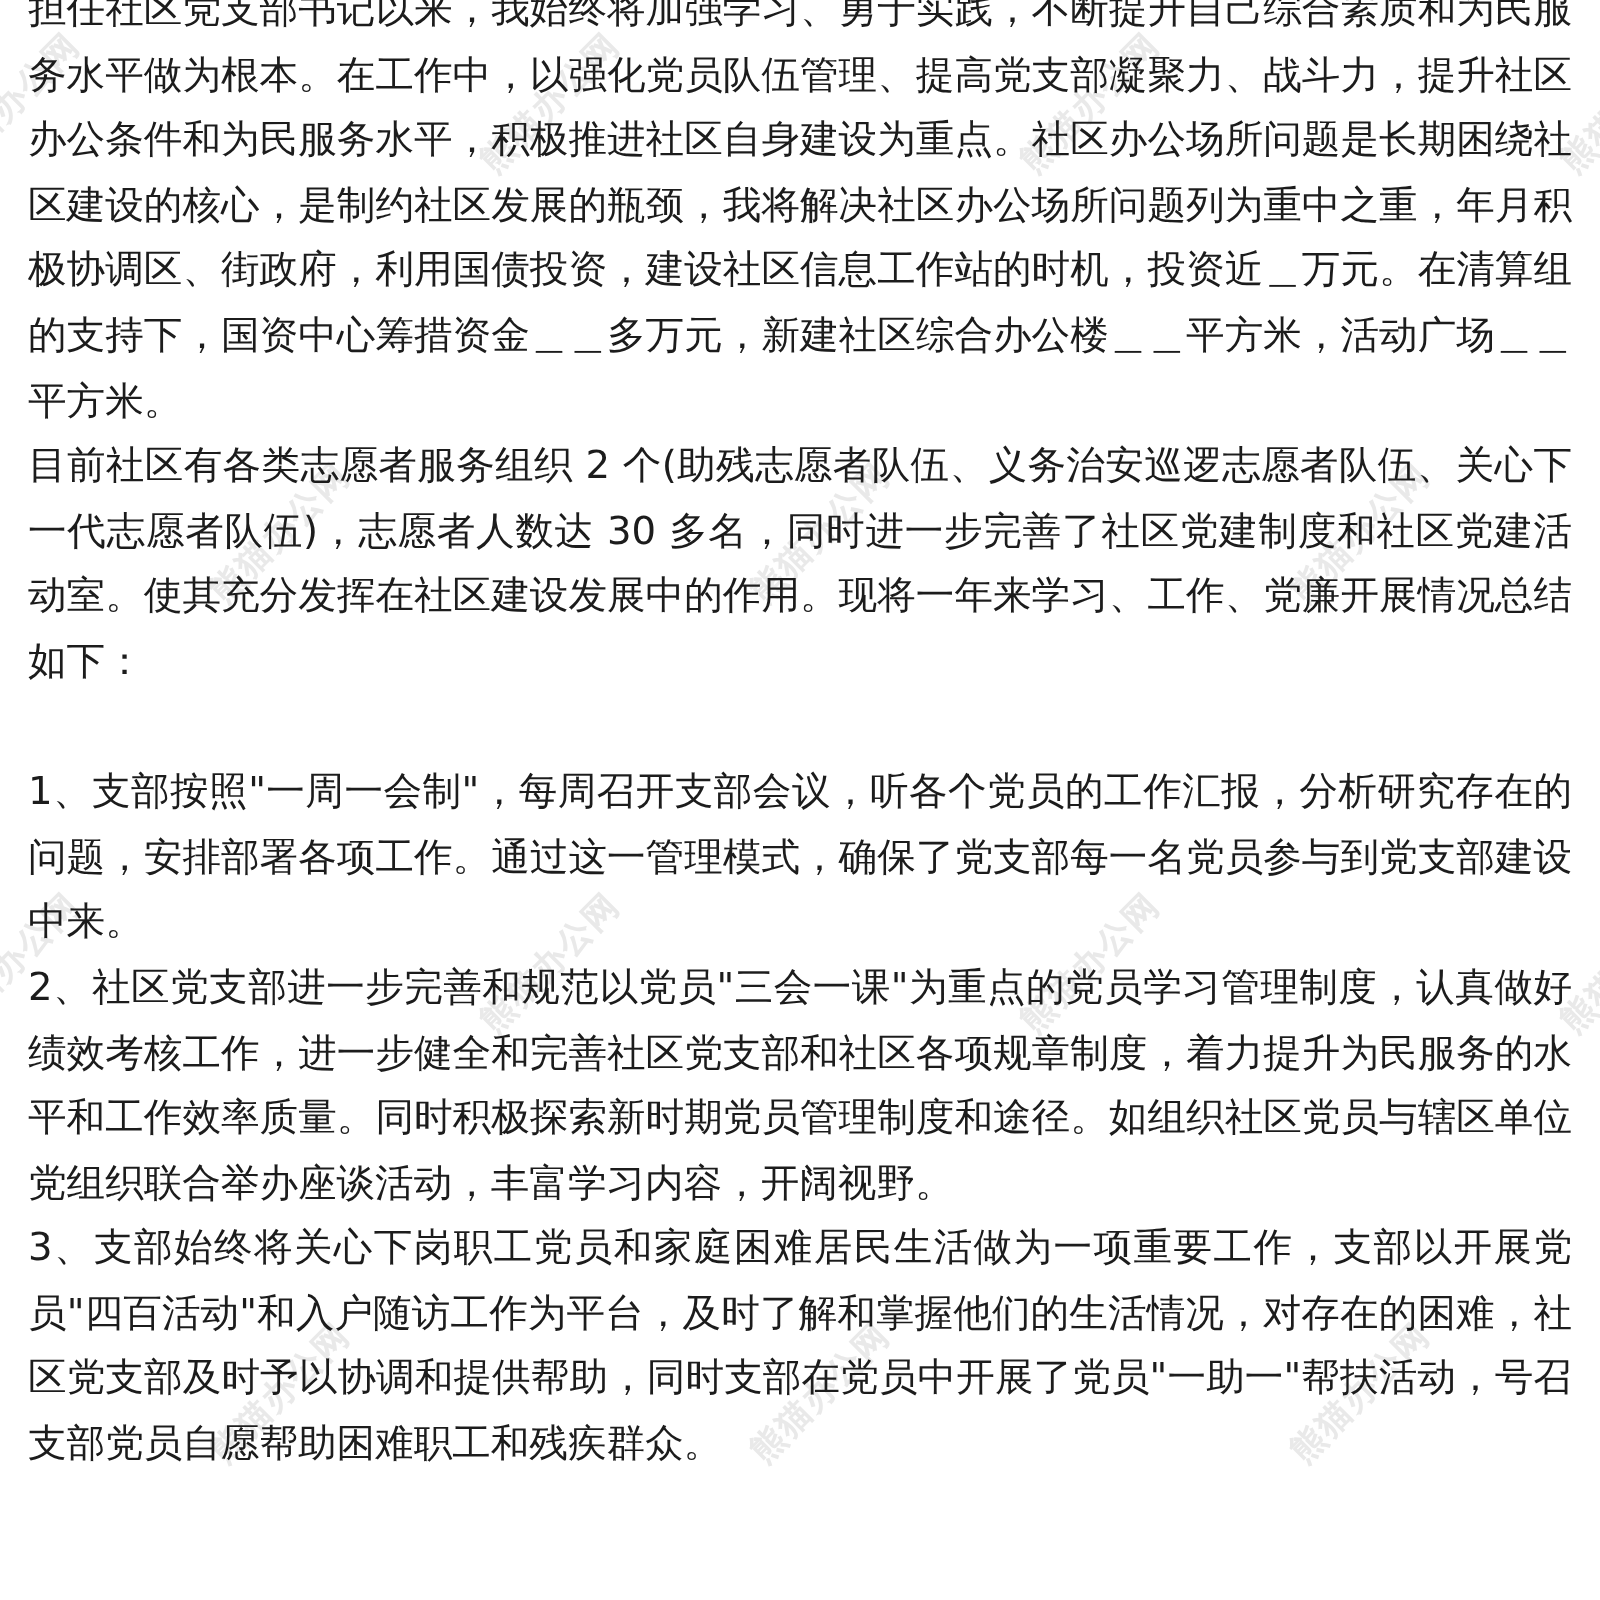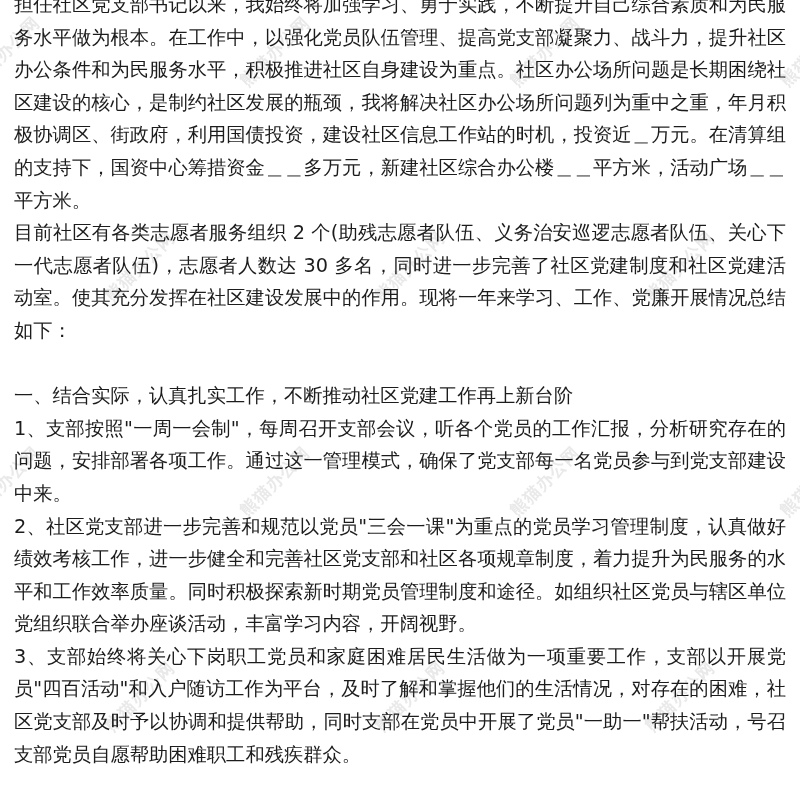--- a/index.html
+++ b/index.html
@@ -87,19 +87,18 @@
       <div class="wm" style="left: 770px; top: 470px; color: rgb(233, 233, 233); transform: rotate(-45deg);">熊猫办公网</div>
       <div class="wm" style="left: 95px; top: 685px; color: rgb(233, 233, 233); transform: rotate(-45deg);">熊猫办公网</div>
       <div class="wm" style="left: 365px; top: 685px; color: rgb(233, 233, 233); transform: rotate(-45deg);">熊猫办公网</div>
       <div class="wm" style="left: 635px; top: 685px; color: rgb(233, 233, 233); transform: rotate(-45deg);">熊猫办公网</div>
     </div>
 
   <div id="doc">
       <p class="para">担任社区党支部书记以来，我始终将加强学习、勇于实践，不断提升自己综合素质和为民服务水平做为根本。在工作中，以强化党员队伍管理、提高党支部凝聚力、战斗力，提升社区办公条件和为民服务水平，积极推进社区自身建设为重点。社区办公场所问题是长期困绕社区建设的核心，是制约社区发展的瓶颈，我将解决社区办公场所问题列为重中之重，年月积极协调区、街政府，利用国债投资，建设社区信息工作站的时机，投资近＿万元。在清算组的支持下，国资中心筹措资金＿＿多万元，新建社区综合办公楼＿＿平方米，活动广场＿＿平方米。</p>
       <p class="para">目前社区有各类志愿者服务组织 2 个(助残志愿者队伍、义务治安巡逻志愿者队伍、关心下一代志愿者队伍)，志愿者人数达 30 多名，同时进一步完善了社区党建制度和社区党建活动室。使其充分发挥在社区建设发展中的作用。现将一年来学习、工作、党廉开展情况总结如下：</p>
       <p class="blank"></p>
-      <p class="para">一、结合实际，认真扎实工作，不断推动社区党建工作再上新台阶</p>
       <p class="para">1、支部按照"一周一会制"，每周召开支部会议，听各个党员的工作汇报，分析研究存在的问题，安排部署各项工作。通过这一管理模式，确保了党支部每一名党员参与到党支部建设中来。</p>
       <p class="para">2、社区党支部进一步完善和规范以党员"三会一课"为重点的党员学习管理制度，认真做好绩效考核工作，进一步健全和完善社区党支部和社区各项规章制度，着力提升为民服务的水平和工作效率质量。同时积极探索新时期党员管理制度和途径。如组织社区党员与辖区单位党组织联合举办座谈活动，丰富学习内容，开阔视野。</p>
       <p class="para">3、支部始终将关心下岗职工党员和家庭困难居民生活做为一项重要工作，支部以开展党员"四百活动"和入户随访工作为平台，及时了解和掌握他们的生活情况，对存在的困难，社区党支部及时予以协调和提供帮助，同时支部在党员中开展了党员"一助一"帮扶活动，号召支部党员自愿帮助困难职工和残疾群众。</p>
     </div>
 
 </div>
 
 </body></html>

